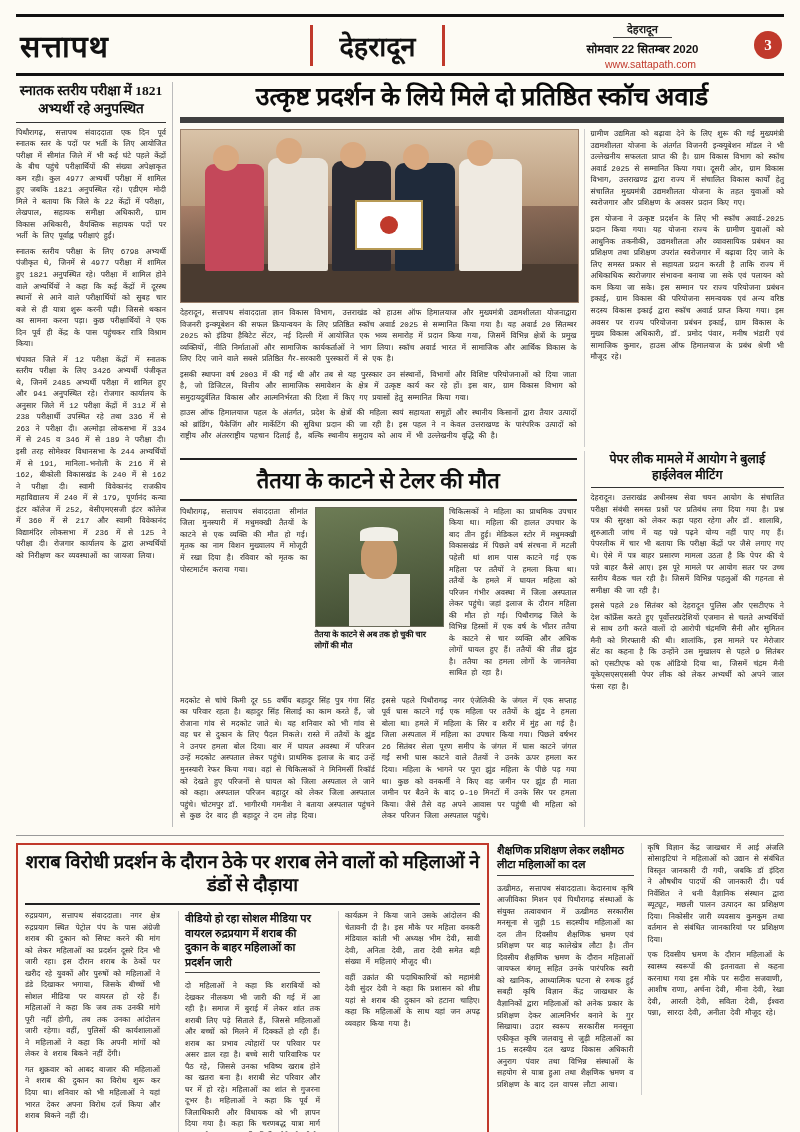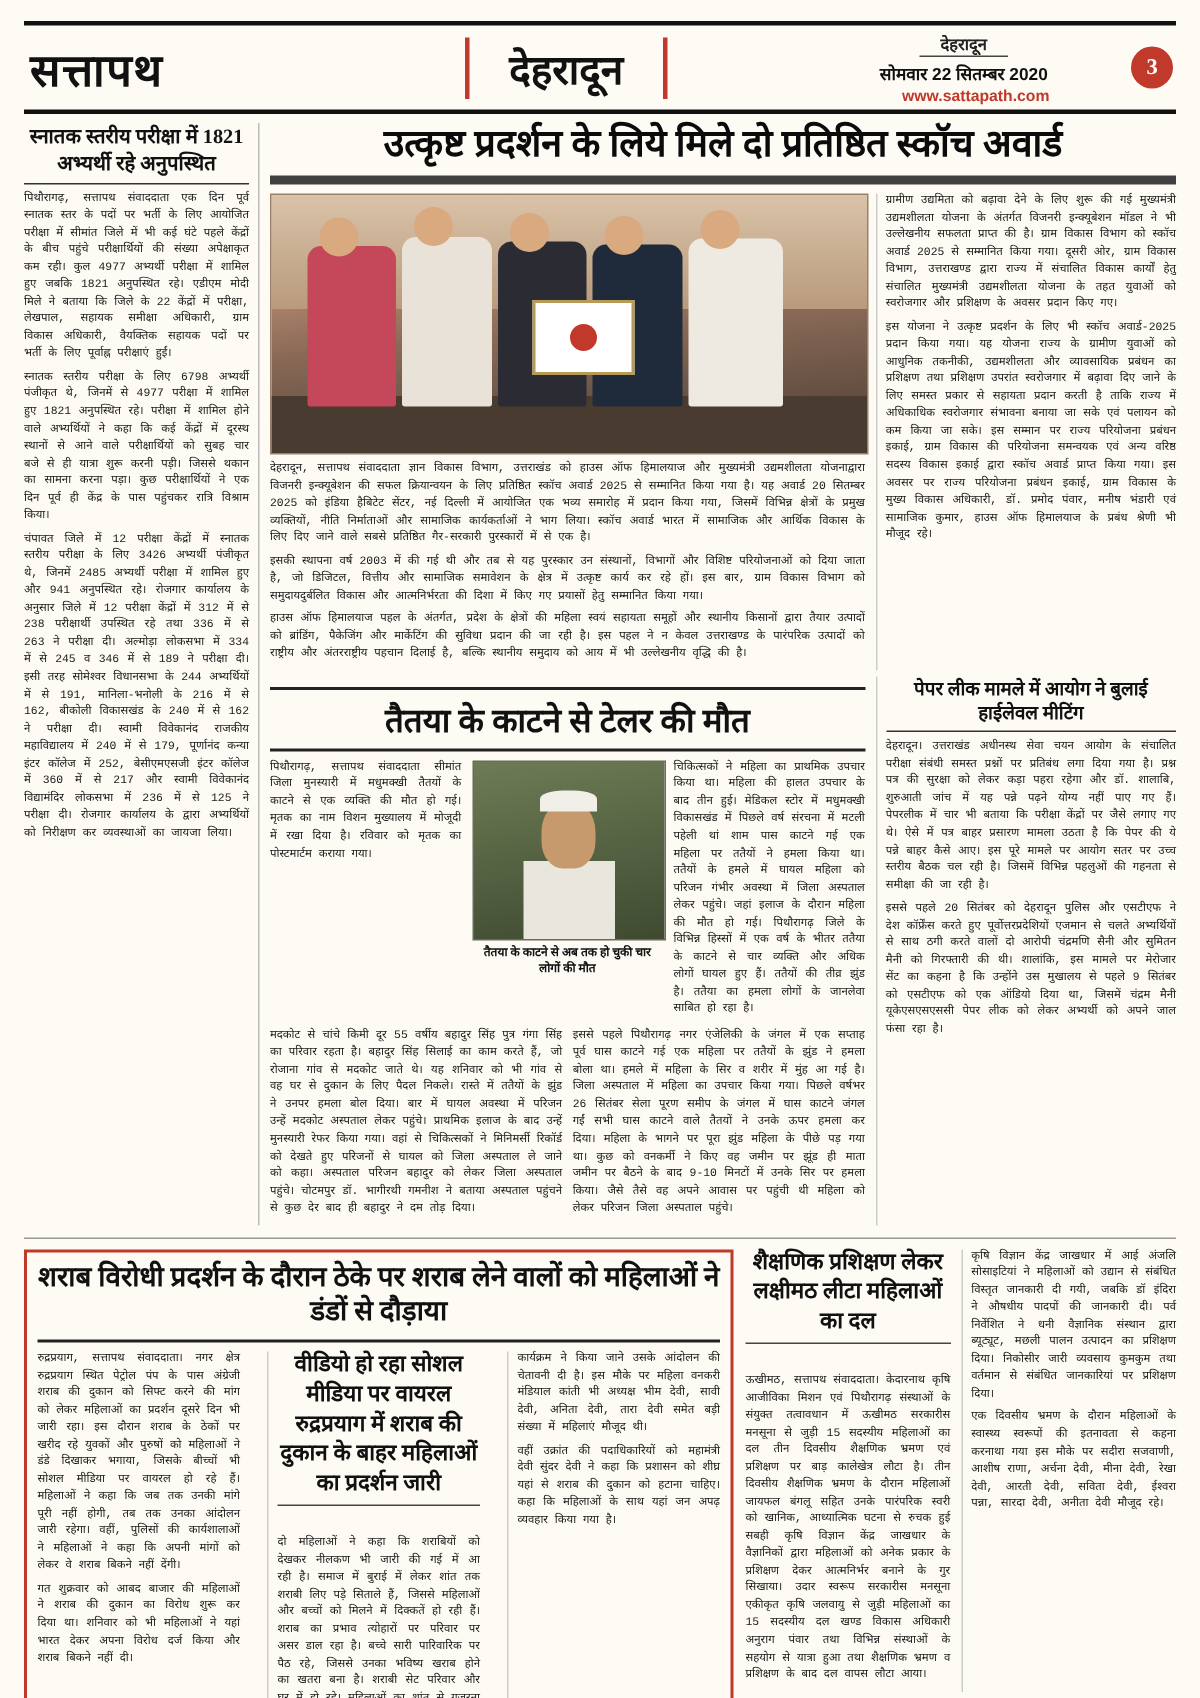--- a/index.html
+++ b/index.html
@@ -72,21 +72,21 @@
   }
   .mr-date{
     font-size:11.5px;
     font-weight:bold;
     color:#111;
     margin-bottom:2px;
   }
   .mr-site{
     font-size:10.5px;
     color:#c0392b;
-    font-weight:bold;
+    font-weight:normal;
     margin-left:16px;
   }
   .page-badge{
     position:absolute;
     right:2px; top:50%; transform:translateY(-50%);
     width:28px;height:28px;border-radius:50%;
     background:#c0392b;color:#fff;
     display:flex;align-items:center;justify-content:center;
     font-size:15px;font-weight:bold;
     font-family:"Liberation Serif", serif;
@@ -200,21 +200,21 @@
     width:100%;height:118px;
     background:linear-gradient(170deg,#6d7c55,#3f4a31);
     position:relative;overflow:hidden;margin-bottom:3px;border:1px solid #6b6b5a;
   }
   .photo2 .shirt{position:absolute;left:26%;bottom:0;width:48%;height:44%;background:#e9e6dd;}
   .photo2 .face{position:absolute;left:36%;bottom:40%;width:28%;height:38%;border-radius:46% 46% 40% 40%;background:#c79a6e;}
   .photo2 .cap{position:absolute;left:35%;bottom:72%;width:30%;height:12%;border-radius:40% 40% 0 0;background:#f1efe8;}
   .cap-txt{
     font-family:"Liberation Serif", serif;
     font-size:8px;font-weight:bold;line-height:1.35;
-    text-align:center;color:#111;margin-bottom:4px;
+    text-align:left;color:#111;margin-bottom:4px;
   }
 
   
   .bottom-wrap{
     display:flex;
     gap:8px;
     margin-top:8px;
     border-top:1px solid #999;
     padding-top:7px;
   }
@@ -231,26 +231,26 @@
     text-align:center;
     border-bottom:2px solid #222;
     padding-bottom:5px;
     margin-bottom:6px;
   }
   .bl-grid{display:flex;gap:18px;}
   .bl-grid .c{flex:1;}
   .inner-head{
     font-family:"Liberation Serif", serif;
     font-weight:bold;
-    font-size:15px;
+    font-size:11px;
     line-height:1.32;
-    text-align:center;
+    text-align:left;
     border-bottom:1px solid #444;
     padding-bottom:3px;
-    margin-bottom:20px;
+    margin-bottom:8px;
   }
   .bottom-right{flex:1;}
   .br-head{
     font-family:"Liberation Serif", serif;
     font-weight:bold;
     font-size:15.5px;
     line-height:1.3;
     text-align:center;
     border-bottom:2px solid #222;
     padding-bottom:5px;
@@ -345,21 +345,21 @@
                 <div class="cap"></div>
               </div>
               <div class="cap-txt">तैतया के काटने से अब तक हो चुकी चार लोगों की मौत</div>
             </div>
             <div class="mg-col">
               <div class="body-txt">
                 <p>चिकित्सकों ने महिला का प्राथमिक उपचार किया था। महिला की हालत उपचार के बाद तीन हुई। मेडिकल स्टोर में मधुमक्खी विकासखंड में पिछले वर्ष संरचना में मटली पहेली थां शाम पास काटने गई एक महिला पर ततैयों ने हमला किया था। ततैयों के हमले में घायल महिला को परिजन गंभीर अवस्था में जिला अस्पताल लेकर पहुंचे। जहां इलाज के दौरान महिला की मौत हो गई। पिथौरागढ़ जिले के विभिन्न हिस्सों में एक वर्ष के भीतर ततैया के काटने से चार व्यक्ति और अधिक लोगों घायल हुए हैं। ततैयों की तीव्र झुंड है। ततैया का हमला लोगों के जानलेवा साबित हो रहा है।</p>
               </div>
             </div>
           </div>
-          <div class="main-grid" style="margin-top:2px;">
+          <div class="main-grid" style="margin-top:12px;">
             <div class="mg-col">
               <div class="body-txt">
                 <p>मदकोट से चांचे किमी दूर 55 वर्षीय बहादुर सिंह पुत्र गंगा सिंह का परिवार रहता है। बहादुर सिंह सिलाई का काम करते हैं, जो रोजाना गांव से मदकोट जाते थे। यह शनिवार को भी गांव से वह घर से दुकान के लिए पैदल निकले। रास्ते में ततैयों के झुंड ने उनपर हमला बोल दिया। बार में घायल अवस्था में परिजन उन्हें मदकोट अस्पताल लेकर पहुंचे। प्राथमिक इलाज के बाद उन्हें मुनस्यारी रेफर किया गया। वहां से चिकित्सकों ने मिनिमर्सी रिकॉर्ड को देखते हुए परिजनों से घायल को जिला अस्पताल ले जाने को कहा। अस्पताल परिजन बहादुर को लेकर जिला अस्पताल पहुंचे। चोटमपुर डॉ. भागीरथी गमनीश ने बताया अस्पताल पहुंचने से कुछ देर बाद ही बहादुर ने दम तोड़ दिया।</p>
               </div>
             </div>
             <div class="mg-col">
               <div class="body-txt">
                 <p>इससे पहले पिथौरागढ़ नगर एंजेलिकी के जंगल में एक सप्ताह पूर्व घास काटने गई एक महिला पर ततैयों के झुंड ने हमला बोला था। हमले में महिला के सिर व शरीर में मुंह आ गई है। जिला अस्पताल में महिला का उपचार किया गया। पिछले वर्षभर 26 सितंबर सेला पूरण समीप के जंगल में घास काटने जंगल गईं सभी घास काटने वाले तैतयों ने उनके ऊपर हमला कर दिया। महिला के भागने पर पूरा झुंड महिला के पीछे पड़ गया था। कुछ को वनकर्मी ने किए वह जमीन पर झूंड ही माता जमीन पर बैठने के बाद 9-10 मिनटों में उनके सिर पर हमला किया। जैसे तैसे वह अपने आवास पर पहुंची थी महिला को लेकर परिजन जिला अस्पताल पहुंचे।</p>
               </div>
             </div>

